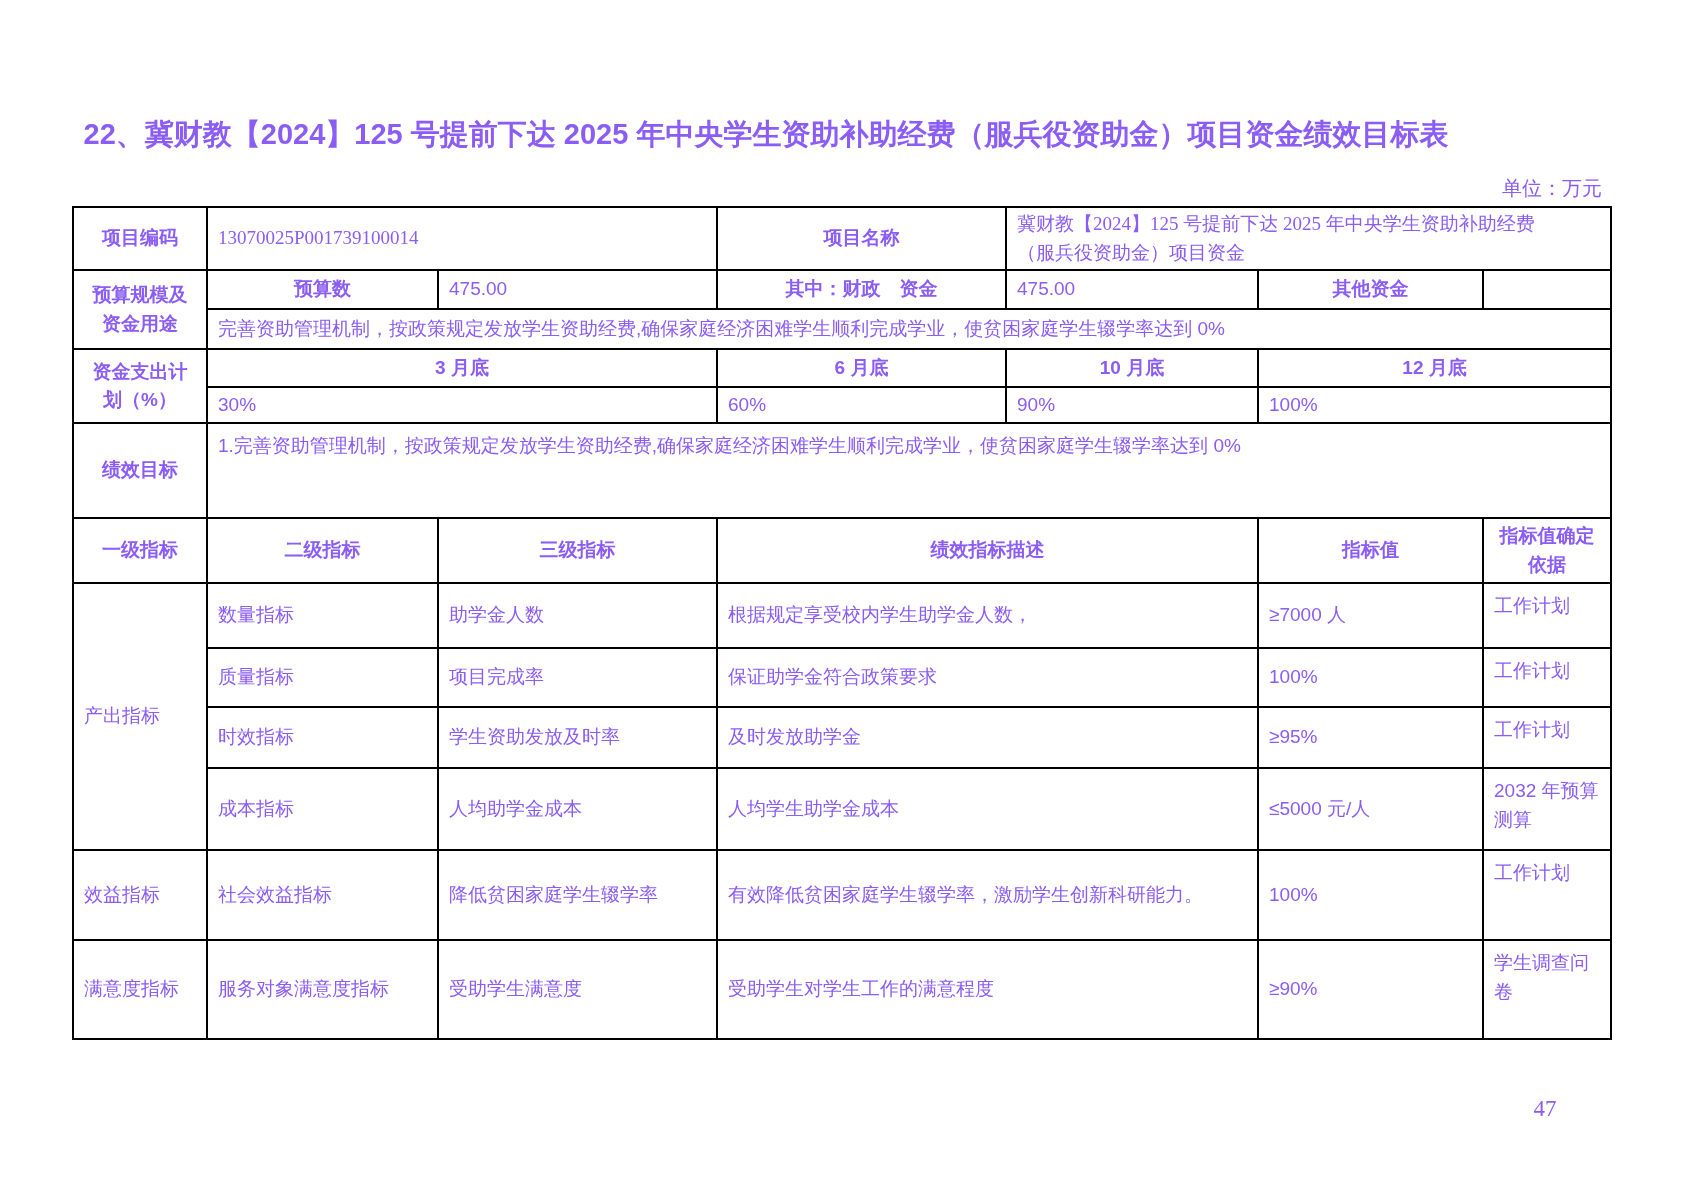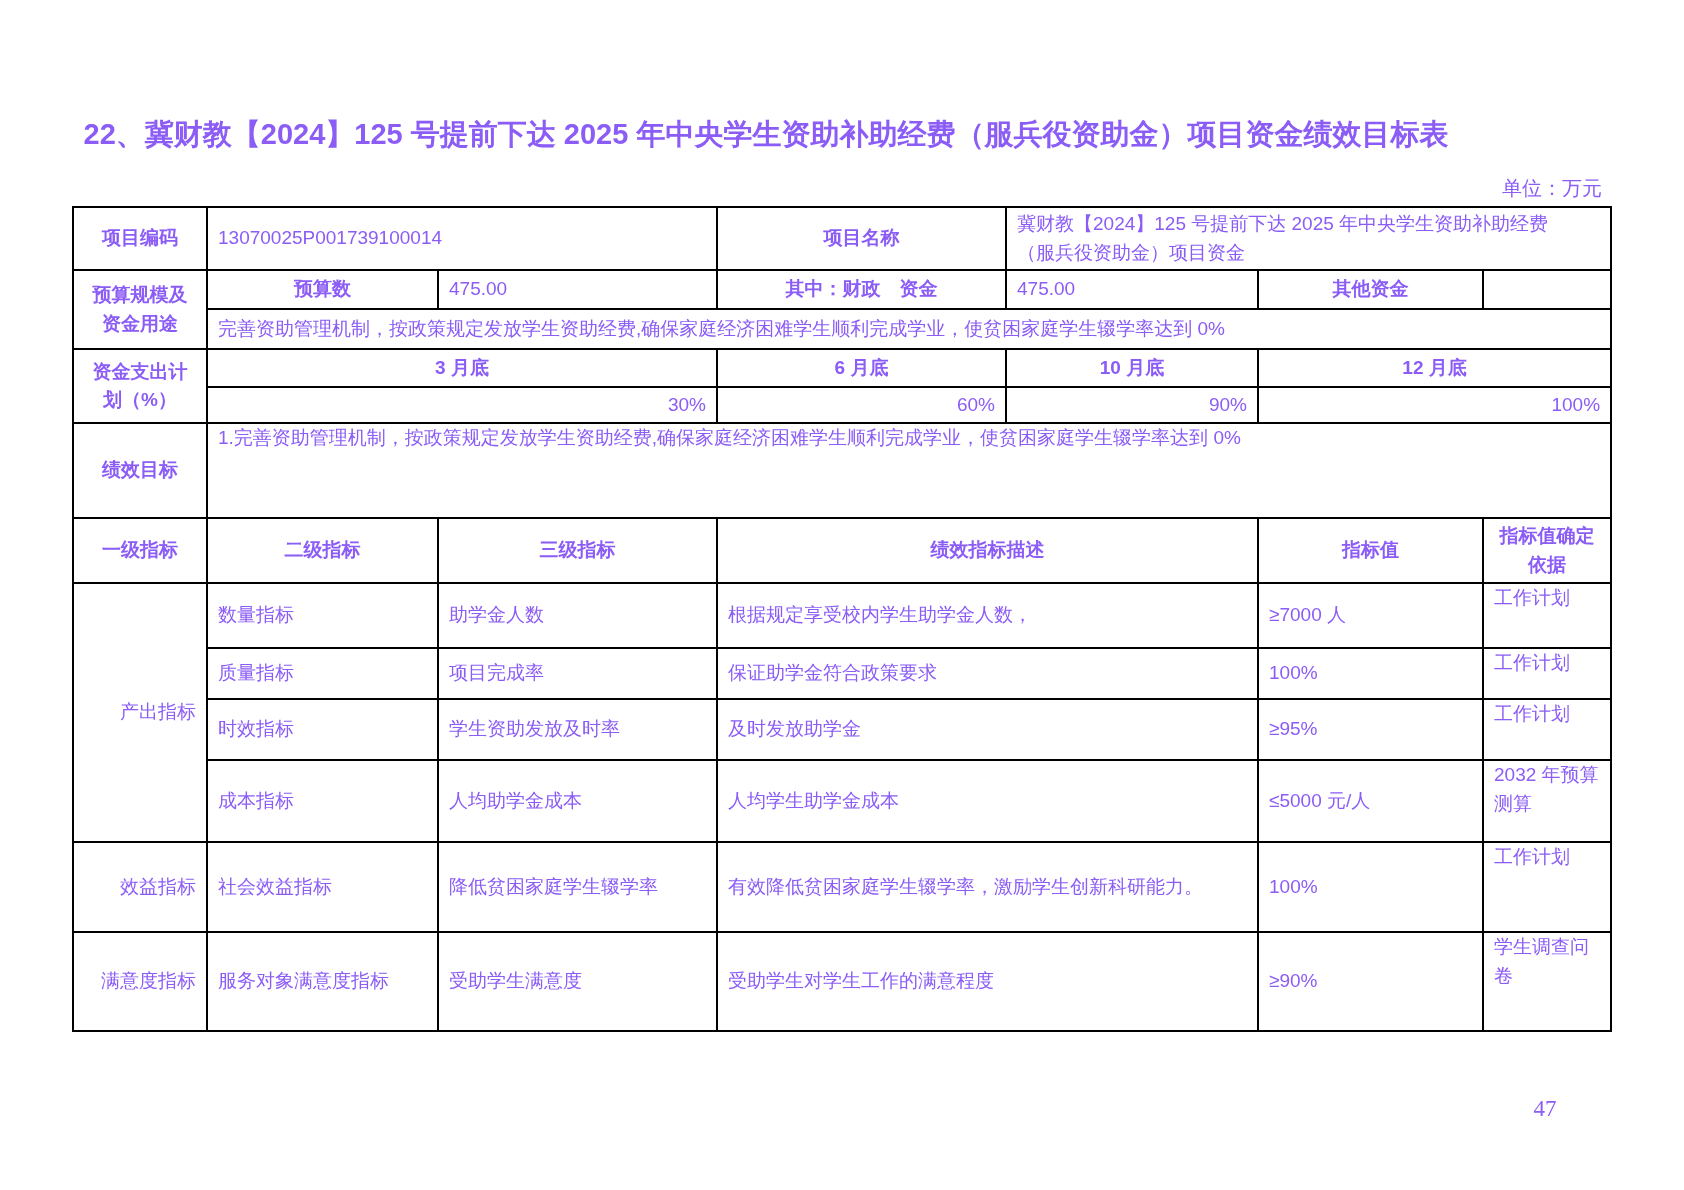--- a/index.html
+++ b/index.html
@@ -17,34 +17,34 @@
   }
   table.main {
     border-collapse:collapse; table-layout:fixed;
     margin-left:72px; width:1538px;
   }
   td {
     border:2px solid #000; font-size:19px; line-height:1.5;
     padding:2px 10px; vertical-align:middle; word-break:break-word;
   }
   td.lbl { font-weight:bold; text-align:center; }
-  td.c   { text-align:right; }
+  td.c   { text-align:left; }
   td.l   { text-align:left; }
-  td.top { vertical-align:top; padding-top:0; }
+  td.top { vertical-align:top; padding-top:8px; }
   td.name-val { padding-right:48px;border-radius:29px; }
   td.desc-wrap { }
-  tr.r1  { height:60px; }
+  tr.r1  { height:60px;font-family:Liberation Serif, serif; }
   tr.r2  { height:39px; }
   tr.r3  { height:40px; }
   tr.r4  { height:38px; }
   tr.r5  { height:36px; }
   tr.r6  { height:95px; }
   tr.r7  { height:65px; }
   tr.r8  { height:65px; }
-  tr.r9  { height:51px; }
+  tr.r9  { height:59px; }
   tr.r10 { height:61px; }
   tr.r11 { height:82px; }
   tr.r12 { height:90px; }
   tr.r13 { height:99px; }
   .pageno {
     position:absolute; left:1460px; top:1096px; width:170px; text-align:center;
     font-family:"Liberation Serif", serif; font-size:23px;
   }
 </style>
 </head>

